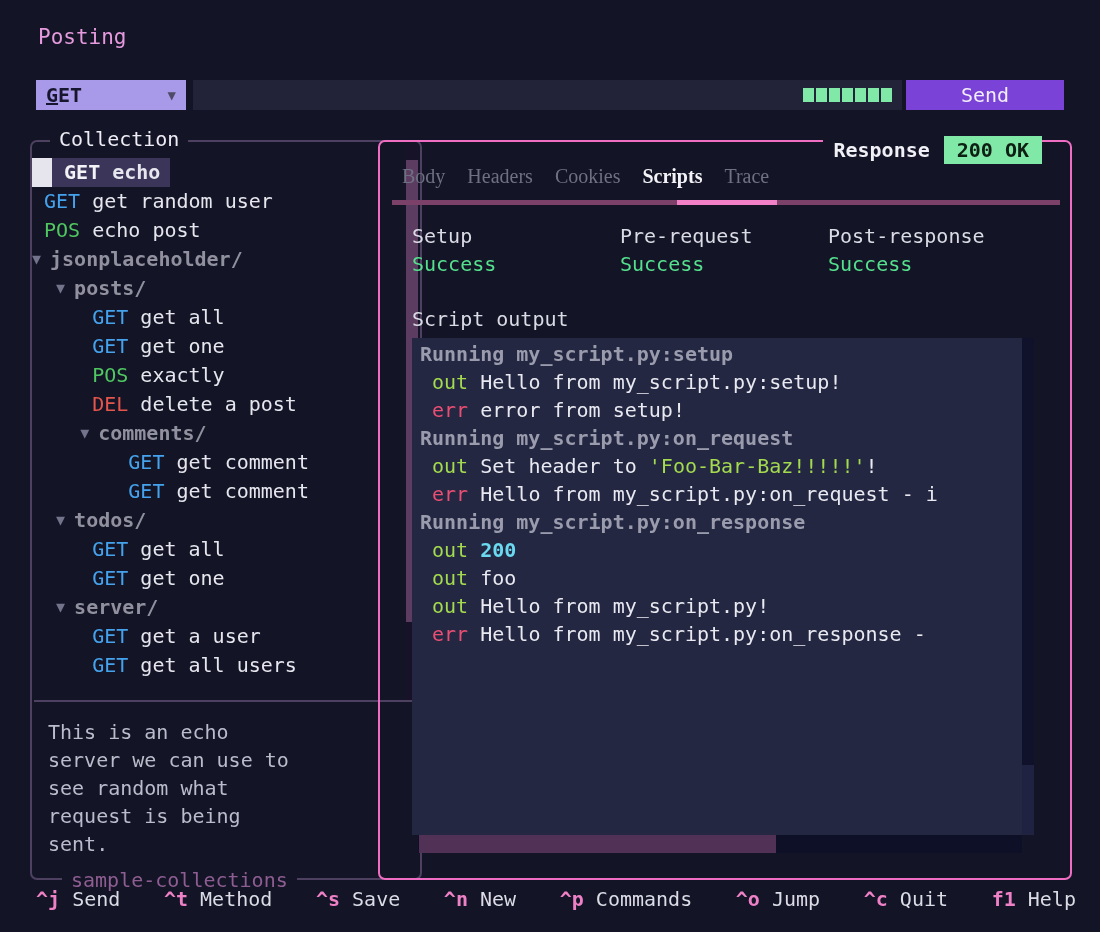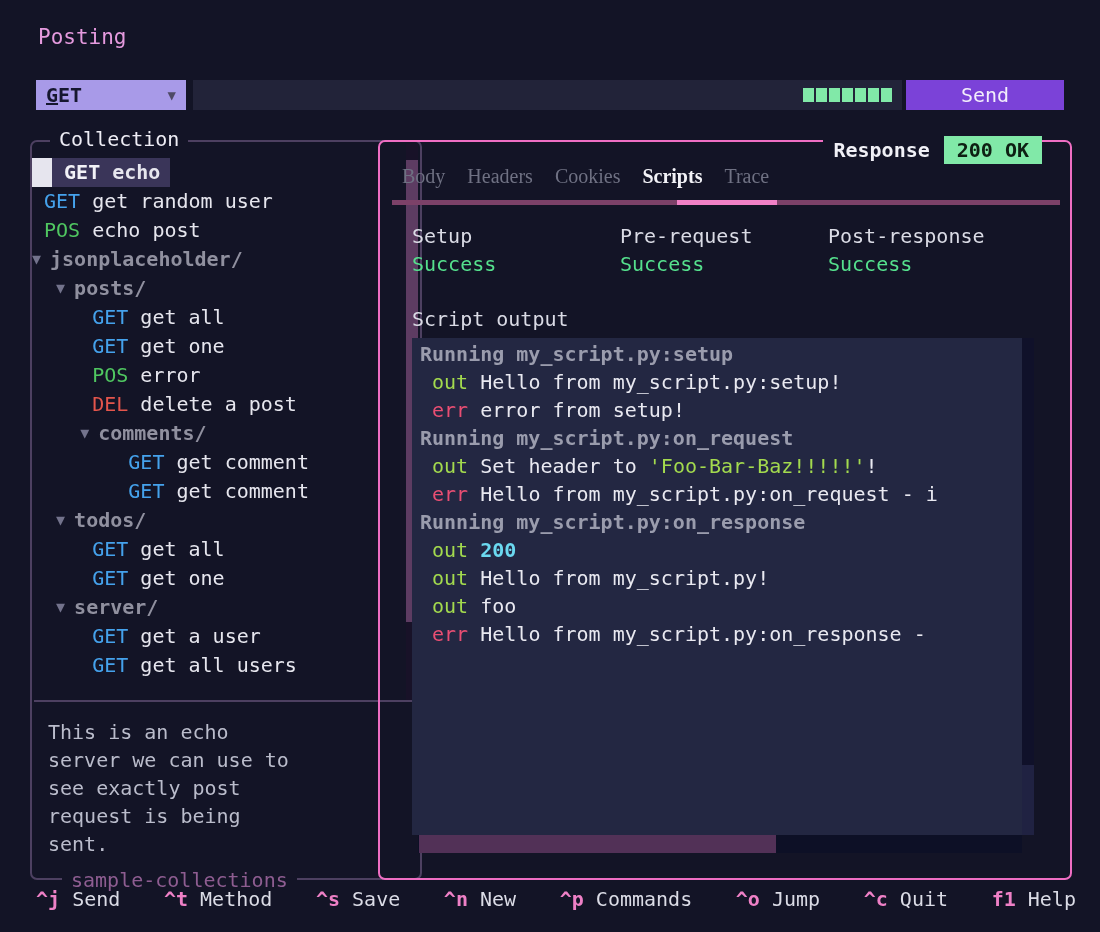--- a/index.html
+++ b/index.html
@@ -113,40 +113,40 @@
   <div class="panel collection-panel">
     <span class="panel-title">Collection</span>
     <div class="tree" id="tree">
         <div class="tree-row selected" style="padding-left: 1ch;"><div class="cursor-block"></div><span class="hl"><span> </span><span class="method method-GET">GET</span><span class="rlabel"> echo</span></span></div>
         <div class="tree-row" style="padding-left: 1ch;"><span class="method method-GET">GET</span><span class="rlabel"> get random user</span></div>
         <div class="tree-row" style="padding-left: 1ch;"><span class="method method-POS">POS</span><span class="rlabel"> echo post</span></div>
         <div class="tree-row" style="padding-left: 0ch;"><span class="tri">▼</span><span class="flabel">jsonplaceholder/</span></div>
         <div class="tree-row" style="padding-left: 2ch;"><span class="tri">▼</span><span class="flabel">posts/</span></div>
         <div class="tree-row" style="padding-left: 5ch;"><span class="method method-GET">GET</span><span class="rlabel"> get all</span></div>
         <div class="tree-row" style="padding-left: 5ch;"><span class="method method-GET">GET</span><span class="rlabel"> get one</span></div>
-        <div class="tree-row" style="padding-left: 5ch;"><span class="method method-POS">POS</span><span class="rlabel"> error</span></div>
+        <div class="tree-row" style="padding-left: 5ch;"><span class="method method-POS">POS</span><span class="rlabel"> exactly</span></div>
         <div class="tree-row" style="padding-left: 5ch;"><span class="method method-DEL">DEL</span><span class="rlabel"> delete a post</span></div>
         <div class="tree-row" style="padding-left: 4ch;"><span class="tri">▼</span><span class="flabel">comments/</span></div>
         <div class="tree-row" style="padding-left: 8ch;"><span class="method method-GET">GET</span><span class="rlabel"> get comment</span></div>
         <div class="tree-row" style="padding-left: 8ch;"><span class="method method-GET">GET</span><span class="rlabel"> get comment</span></div>
         <div class="tree-row" style="padding-left: 2ch;"><span class="tri">▼</span><span class="flabel">todos/</span></div>
         <div class="tree-row" style="padding-left: 5ch;"><span class="method method-GET">GET</span><span class="rlabel"> get all</span></div>
         <div class="tree-row" style="padding-left: 5ch;"><span class="method method-GET">GET</span><span class="rlabel"> get one</span></div>
         <div class="tree-row" style="padding-left: 2ch;"><span class="tri">▼</span><span class="flabel">server/</span></div>
         <div class="tree-row" style="padding-left: 5ch;"><span class="method method-GET">GET</span><span class="rlabel"> get a user</span></div>
         <div class="tree-row" style="padding-left: 5ch;"><span class="method method-GET">GET</span><span class="rlabel"> get all users</span></div>
       </div>
     <div class="tree-scrollbar">
         <div class="thumb"></div>
       </div>
     <div class="divider"></div>
     <div class="description" id="description">
         <div>This is an echo</div>
         <div>server we can use to</div>
-        <div>see exactly post</div>
+        <div>see random what</div>
         <div>request is being</div>
         <div>sent.</div>
       </div>
     <span class="panel-footer">sample-collections</span>
   </div>
 
   <div class="panel response-panel">
     <div class="response-title-wrap">
       <span class="response-title">Response</span>
       <span class="status-badge">200 OK</span>
@@ -180,22 +180,22 @@
       <div class="logbox">
         <div class="loglines" id="loglines">
             <div class="logline"><span class="lg-running">Running my_script.py:setup</span></div>
             <div class="logline"><span class="lg-out"> out </span><span class="lg-text">Hello from my_script.py:setup!</span></div>
             <div class="logline"><span class="lg-err"> err </span><span class="lg-text">error from setup!</span></div>
             <div class="logline"><span class="lg-running">Running my_script.py:on_request</span></div>
             <div class="logline"><span class="lg-out"> out </span><span class="lg-text">Set header to </span><span class="lg-string">'Foo-Bar-Baz!!!!!'</span><span class="lg-text">!</span></div>
             <div class="logline"><span class="lg-err"> err </span><span class="lg-text">Hello from my_script.py:on_request - i</span></div>
             <div class="logline"><span class="lg-running">Running my_script.py:on_response</span></div>
             <div class="logline"><span class="lg-out"> out </span><span class="lg-number">200</span></div>
+            <div class="logline"><span class="lg-out"> out </span><span class="lg-text">foo</span></div>
             <div class="logline"><span class="lg-out"> out </span><span class="lg-text">Hello from my_script.py!</span></div>
-            <div class="logline"><span class="lg-out"> out </span><span class="lg-text">foo</span></div>
             <div class="logline"><span class="lg-err"> err </span><span class="lg-text">Hello from my_script.py:on_response -</span></div>
           </div>
         <div class="v-scrollbar">
             <div class="v-thumb"></div>
           </div>
         <div class="h-scrollbar">
             <div class="h-thumb"></div>
           </div>
       </div>
     </div>

